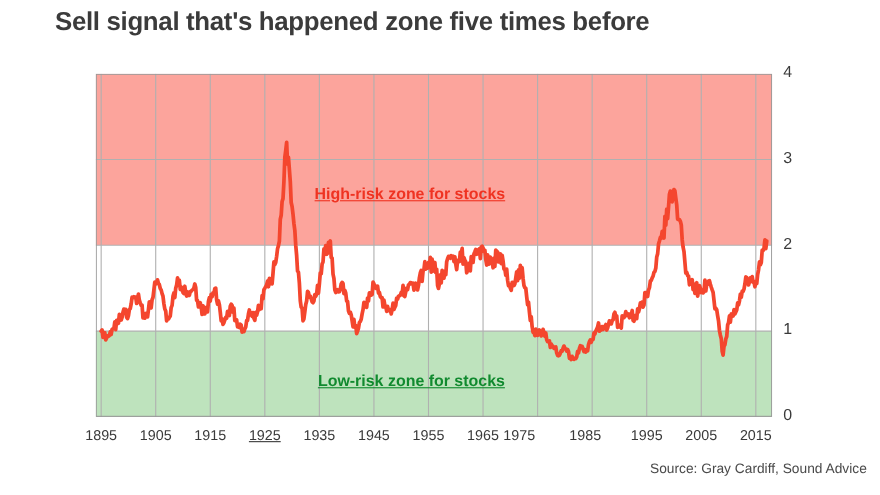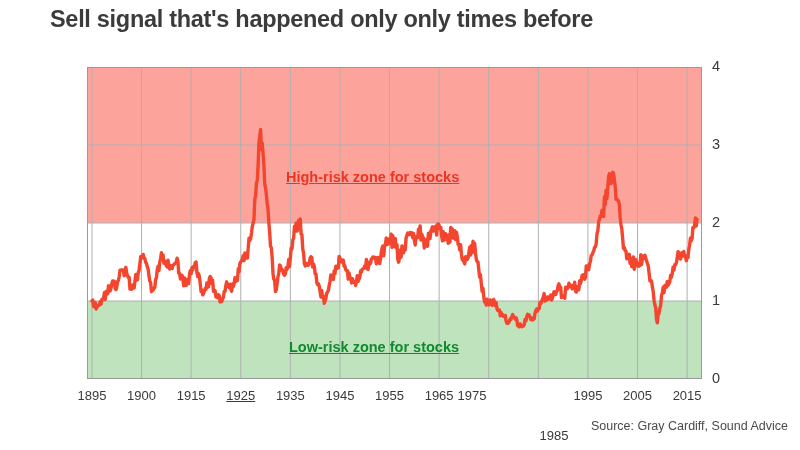--- a/index.html
+++ b/index.html
@@ -91,21 +91,21 @@
     color: #118a2f;
     left: 289px;
     top: 339px;
   }
 </style>
 </head>
 <body>
 
 <div id="figure">
 
-  <div class="title">Sell signal that's happened only only times before</div>
+  <div class="title">Sell signal that's happened zone five times before</div>
 
   <div class="plot-wrap">
     <svg class="plot" id="plot-svg" viewBox="0 0 615 312" preserveAspectRatio="none">
       <g id="bands-layer">
           <rect x="0" y="0" width="615" height="156" fill="#fca49c"></rect>
           <rect x="0" y="156" width="615" height="78" fill="#ffffff"></rect>
           <rect x="0" y="234" width="615" height="78" fill="#bee3bd"></rect>
         </g>
       <g id="grid-layer">
           <line x1="4.959677419354839" y1="0" x2="4.959677419354839" y2="312" stroke="#b0b0b0" stroke-width="1"></line>
@@ -137,29 +137,29 @@
 
   <div id="yticks">
       <div class="ytick" style="left: 712px; top: 370px;">0</div>
       <div class="ytick" style="left: 712px; top: 292px;">1</div>
       <div class="ytick" style="left: 712px; top: 214px;">2</div>
       <div class="ytick" style="left: 712px; top: 136px;">3</div>
       <div class="ytick" style="left: 712px; top: 58px;">4</div>
     </div>
   <div id="xticks">
       <div class="xtick" style="left: 63.9597px; width: 56px;">1895</div>
-      <div class="xtick" style="left: 113.556px; width: 56px;">1900</div>
+      <div class="xtick" style="left: 113.556px; width: 56px;">1905</div>
       <div class="xtick" style="left: 163.153px; width: 56px;">1915</div>
       <div class="xtick" style="left: 212.75px; width: 56px; text-decoration: underline;">1925</div>
       <div class="xtick" style="left: 262.347px; width: 56px;">1935</div>
       <div class="xtick" style="left: 311.944px; width: 56px;">1945</div>
       <div class="xtick" style="left: 361.54px; width: 56px;">1955</div>
       <div class="xtick" style="left: 411.137px; width: 56px;">1965</div>
       <div class="xtick" style="left: 444px; width: 56px;">1975</div>
-      <div class="xtick" style="left: 526px; width: 56px; margin-top: 40px;">1985</div>
+      <div class="xtick" style="left: 504px; width: 56px;">1985</div>
       <div class="xtick" style="left: 559.927px; width: 56px;">1995</div>
       <div class="xtick" style="left: 609.524px; width: 56px;">2005</div>
       <div class="xtick" style="left: 659.121px; width: 56px;">2015</div>
     </div>
 
   <div class="source">Source: Gray Cardiff, Sound Advice</div>
 
 </div>
 
 </body></html>

